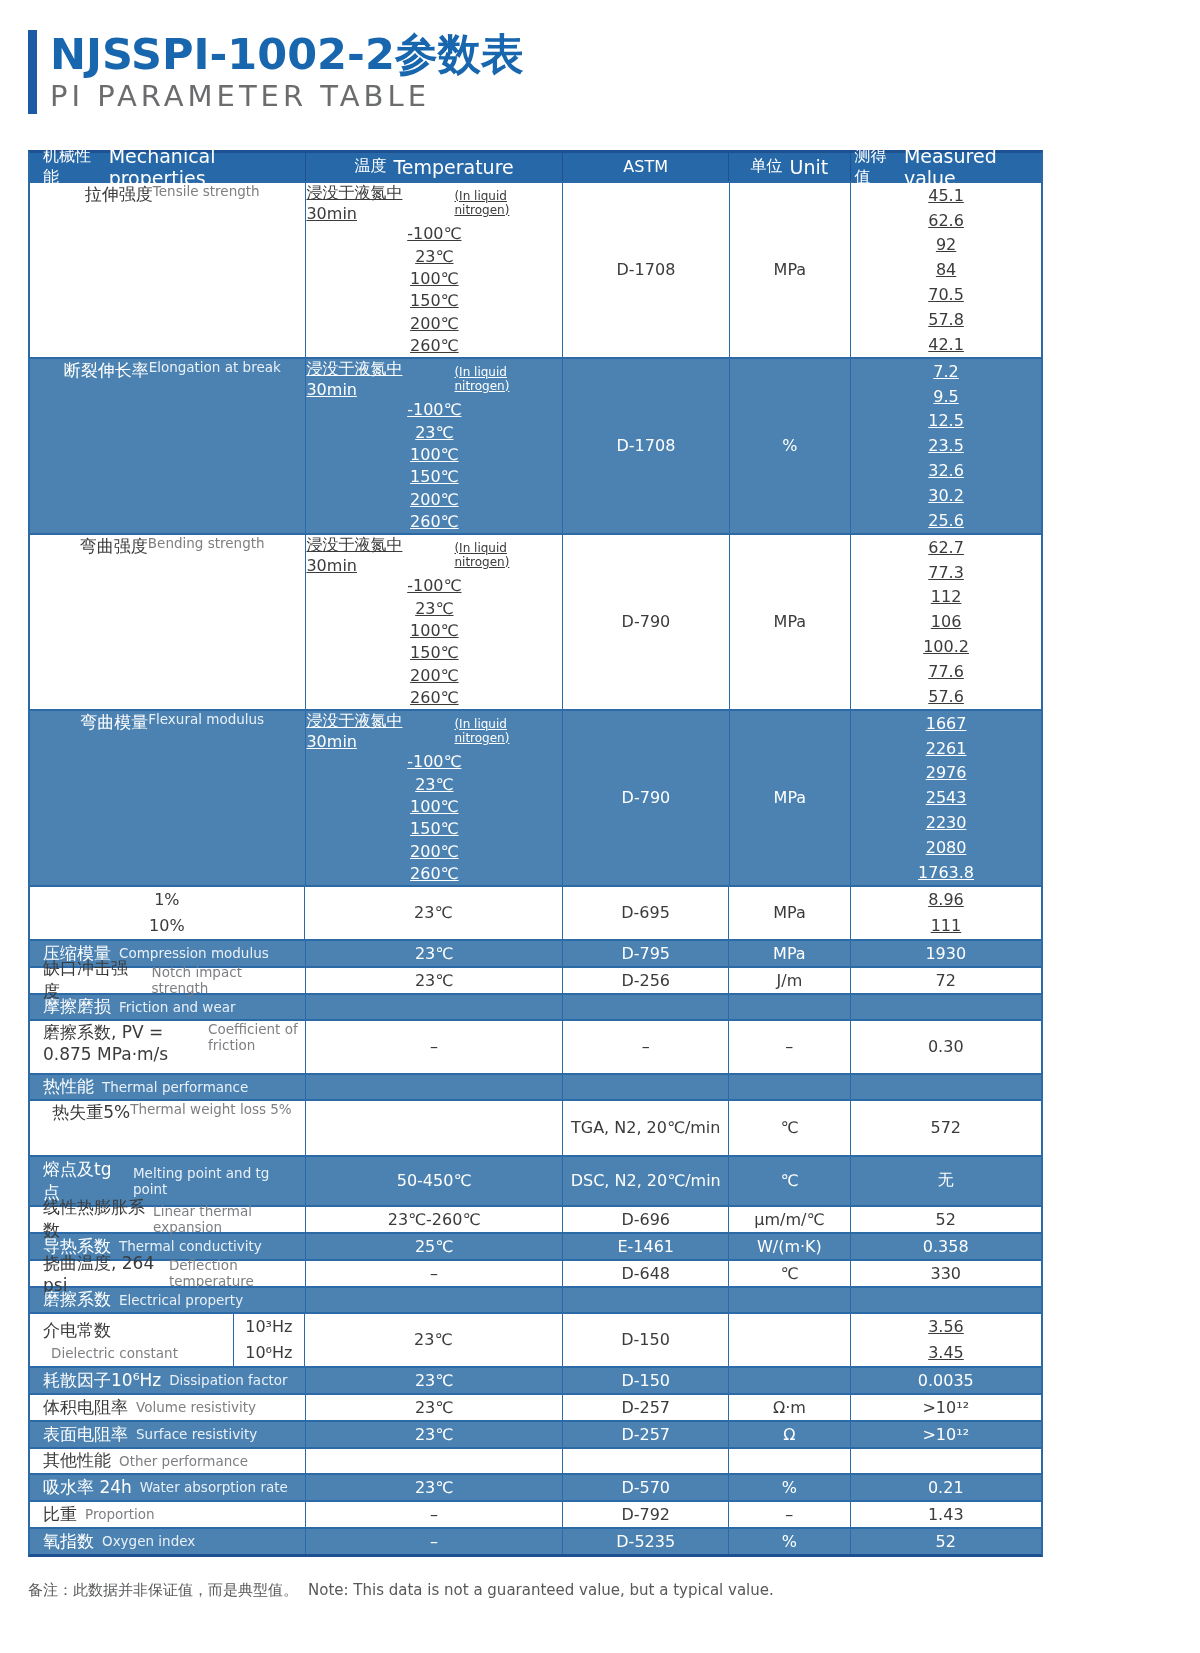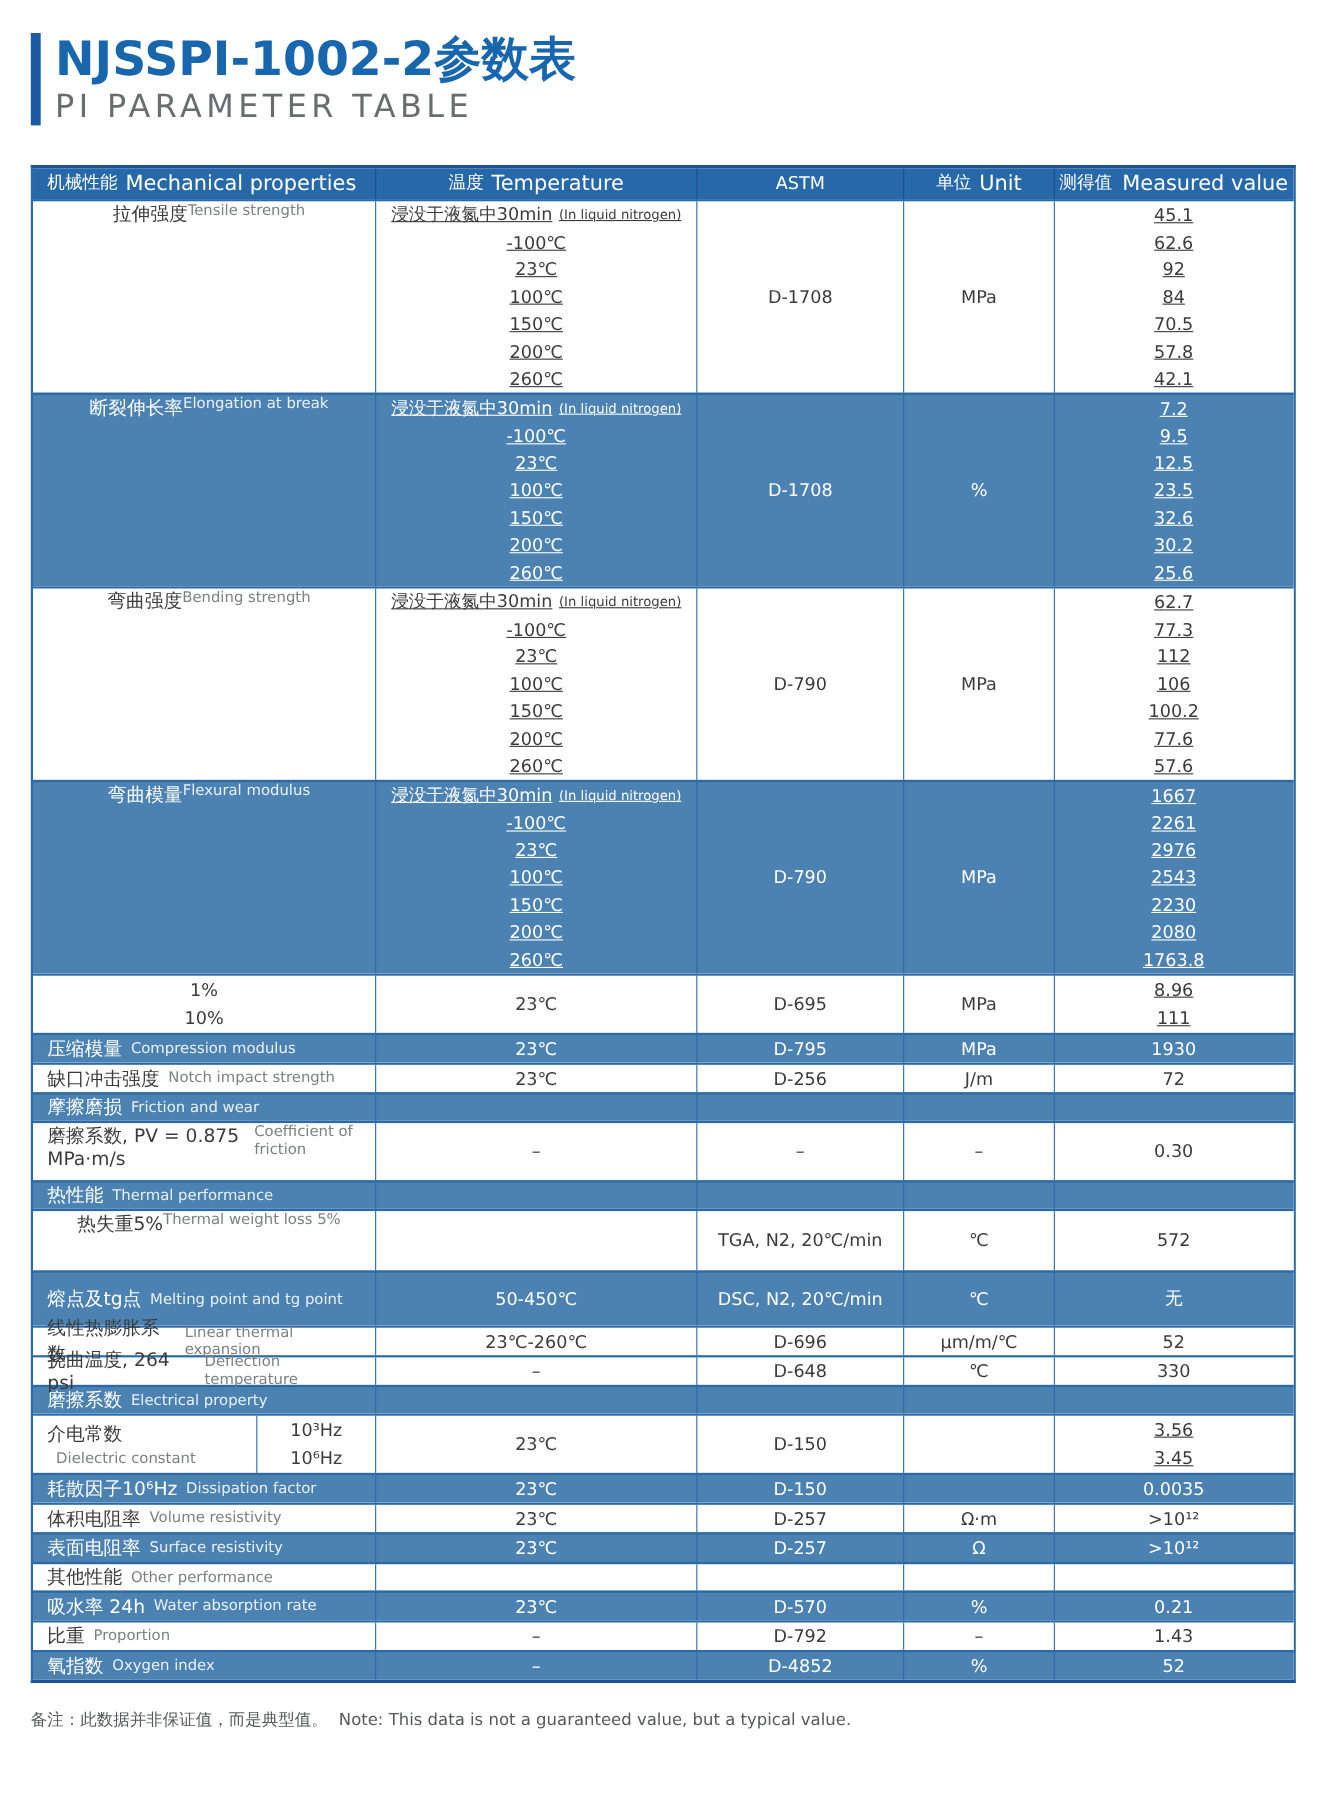--- a/index.html
+++ b/index.html
@@ -13,21 +13,21 @@
   *{margin:0;padding:0;box-sizing:border-box;}
   body{width:1200px;height:1653px;background:#ffffff;font-family:"DejaVu Sans","Liberation Sans",sans-serif;overflow:hidden;}
   .page{width:1200px;height:1653px;background:#fff;position:relative;}
 
   
   .titlewrap{margin:30px 0 0 28px;border-left:9px solid #1c5aa5;padding-left:13px;}
   .title-main{font-size:43px;font-weight:bold;color:#1766ae;line-height:1.15;}
   .title-sub{font-size:29px;font-weight:400;color:#6b6c6e;letter-spacing:4px;line-height:1.15;margin-top:1px;}
 
   
-  .tbl{width:1150px;margin:36px 0 0 28px;border:2px solid var(--bd);border-top:3px solid var(--dark);border-bottom:3px solid var(--dark);background:#fff;}
+  .tbl{width:1015px;margin:36px 0 0 28px;border:2px solid var(--bd);border-top:3px solid var(--dark);border-bottom:3px solid var(--dark);background:#fff;}
   .rg{display:flex;align-items:stretch;background:#fff;color:var(--txt);}
   .rg + .rg{border-top:2px solid var(--bd);}
   .rg.blue{background:var(--rowblue);color:#fff;}
 
   .c{display:flex;align-items:center;justify-content:center;border-right:1px solid var(--bd);font-size:16px;color:inherit;padding:0 4px;}
   .c:last-child{border-right:none;}
   .c1{width:312px;justify-content:flex-start;align-items:baseline;padding-left:13px;display:flex;flex-direction:row;}
   .c2{width:292px;}
   .c3{width:188px;}
   .c4{width:137px;}
@@ -502,20 +502,38 @@
           <span>D-696</span>
         </div>
       <div class="c c4">
           <span>μm/m/℃</span>
         </div>
       <div class="c c5">
           <span>52</span>
         </div>
     </div>
 
+    <div class="rg h-1line blue">
+      <div class="c c1 lbl">
+          <span class="zh">导热系数</span>
+          <span class="en">Thermal conductivity</span>
+        </div>
+      <div class="c c2">
+          <span>25℃</span>
+        </div>
+      <div class="c c3">
+          <span>E-1461</span>
+        </div>
+      <div class="c c4">
+          <span>W/(m·K)</span>
+        </div>
+      <div class="c c5">
+          <span>0.358</span>
+        </div>
+    </div>
 
     <div class="rg h-1line">
       <div class="c c1 lbl">
           <span class="zh">挠曲温度, 264 psi</span>
           <span class="en">Deflection temperature</span>
         </div>
       <div class="c c2">
           <span>–</span>
         </div>
       <div class="c c3">
@@ -682,21 +700,21 @@
 
     <div class="rg h-1line blue">
       <div class="c c1 lbl">
           <span class="zh">氧指数</span>
           <span class="en">Oxygen index</span>
         </div>
       <div class="c c2">
           <span>–</span>
         </div>
       <div class="c c3">
-          <span>D-4852</span>
+          <span>D-5235</span>
         </div>
       <div class="c c4">
           <span>%</span>
         </div>
       <div class="c c5">
           <span>52</span>
         </div>
     </div>
 
   </div>

